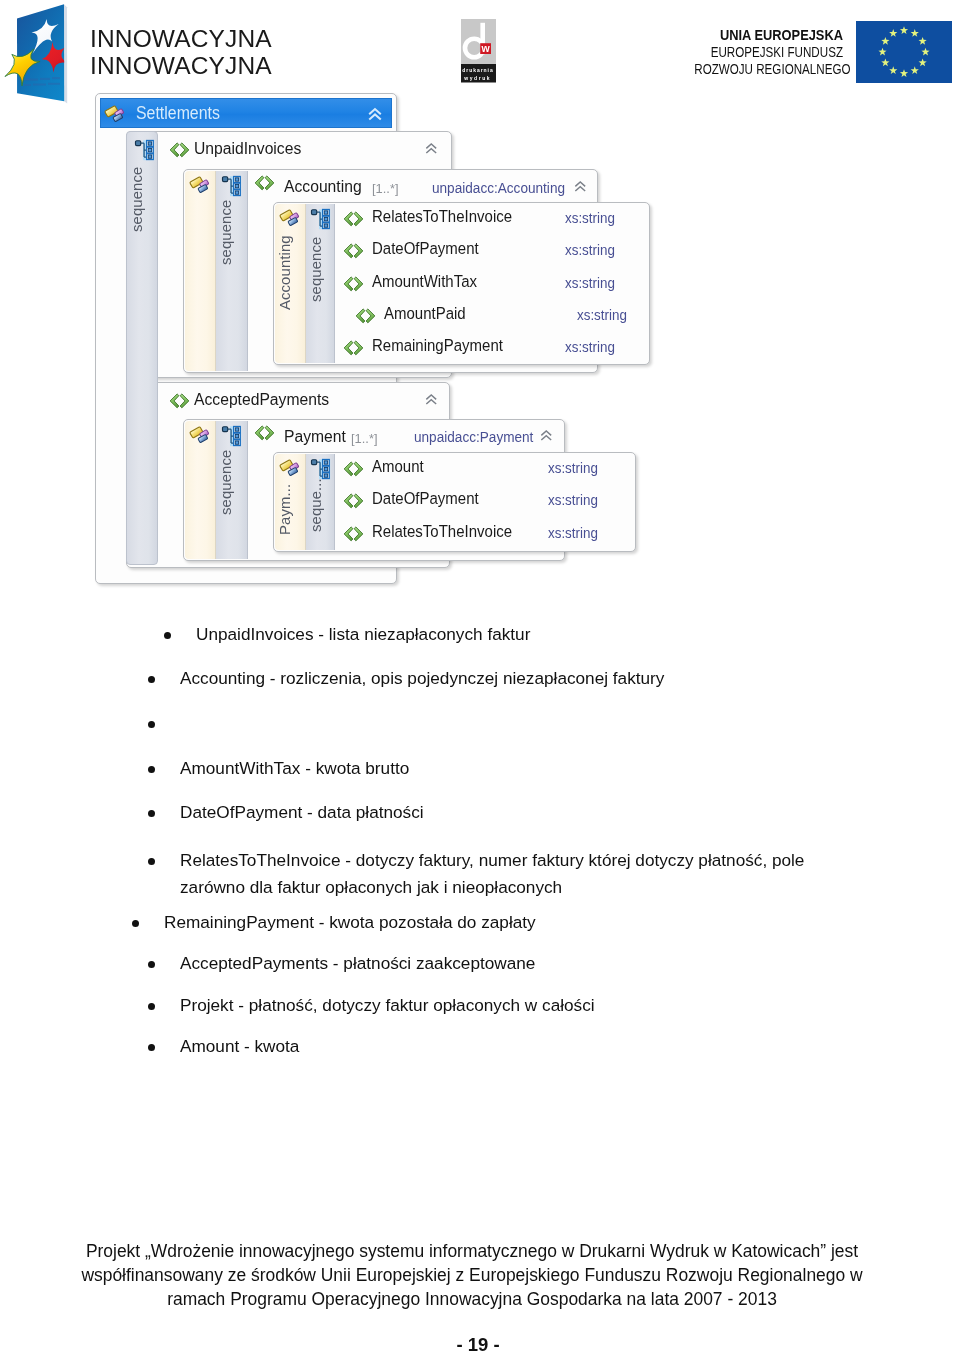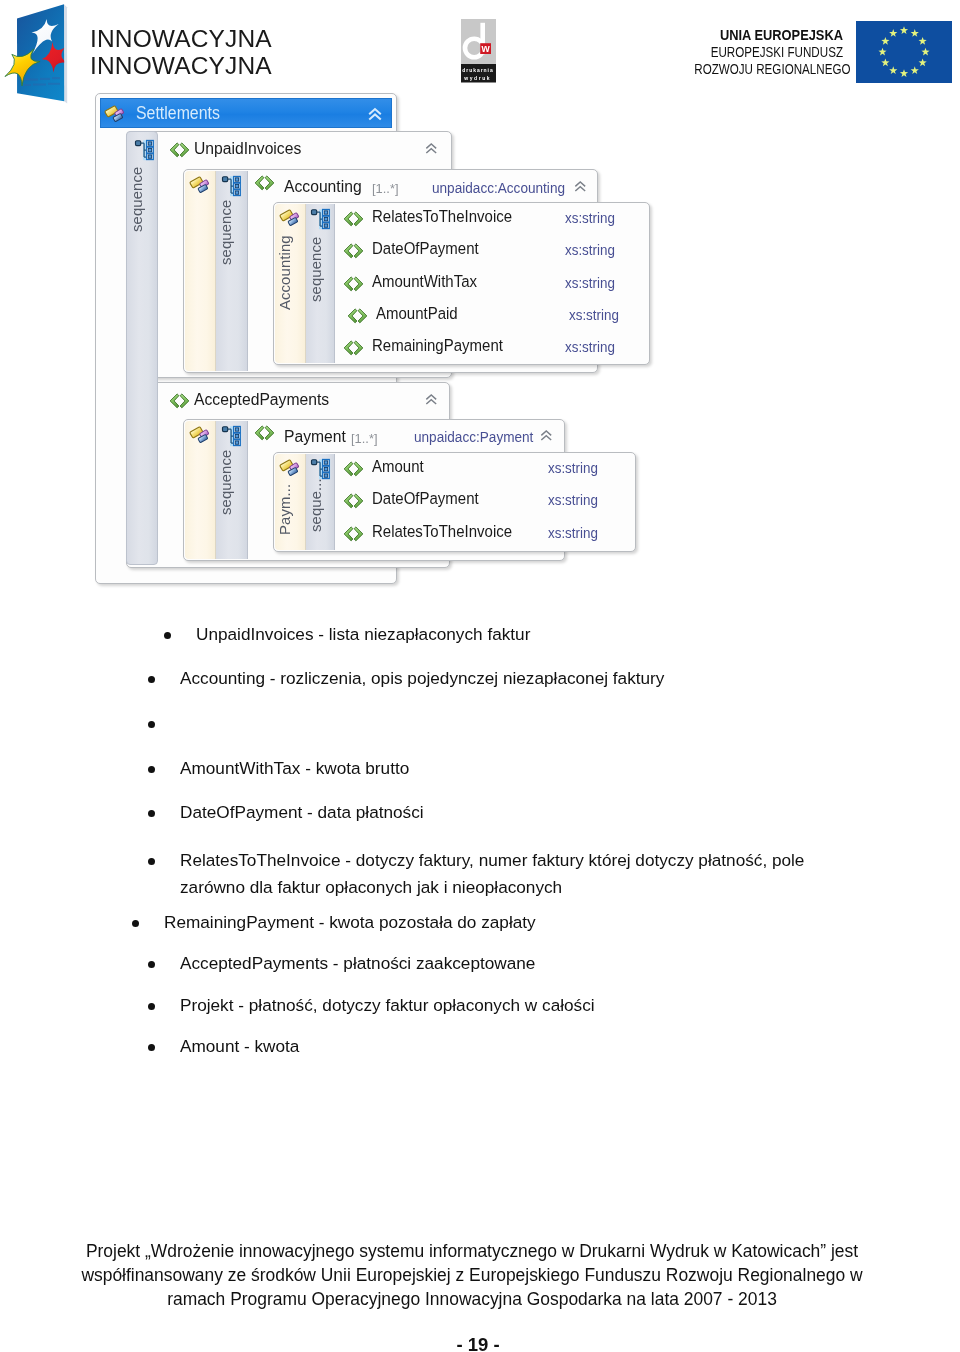--- a/index.html
+++ b/index.html
@@ -431,21 +431,21 @@
                   <stop offset="1" stop-color="#5d9f3e"></stop>
                 </linearGradient>
               </defs>
               <path d="M7.3,0.9 L8.9,2.5 L4.4,7.4 L8.9,12.2 L7.3,13.9 L0.7,7.4 Z" fill="url(#elg)" stroke="#3d7428" stroke-width="0.85" stroke-linejoin="round"></path>
               <path d="M11.7,0.9 L10.1,2.5 L14.6,7.4 L10.1,12.2 L11.7,13.9 L18.3,7.4 Z" fill="url(#elg)" stroke="#3d7428" stroke-width="0.85" stroke-linejoin="round"></path>
             </svg>
           </span>
           <span class="elemname" style="left: 37px; top: 0px;">AmountWithTax</span>
           <span class="xstype" style="left: 230px; top: 3px;">xs:string</span>
         </div>
-        <div class="xrow" style="left: 4px; top: 100.8px; width: 100%; height: 32.2px; text-align: center;">
+        <div class="xrow" style="left: 12px; top: 100.8px; width: 100%; height: 32.2px; text-align: center;">
           <span style="position: absolute; left: 8px; top: 3px;">
             <svg width="21" height="16" viewBox="0 0 19 15">
               <defs>
                 <linearGradient id="elg" x1="0" y1="0" x2="0.4" y2="1">
                   <stop offset="0" stop-color="#a8d98c"></stop>
                   <stop offset="0.45" stop-color="#8cc96a"></stop>
                   <stop offset="1" stop-color="#5d9f3e"></stop>
                 </linearGradient>
               </defs>
               <path d="M7.3,0.9 L8.9,2.5 L4.4,7.4 L8.9,12.2 L7.3,13.9 L0.7,7.4 Z" fill="url(#elg)" stroke="#3d7428" stroke-width="0.85" stroke-linejoin="round"></path>

